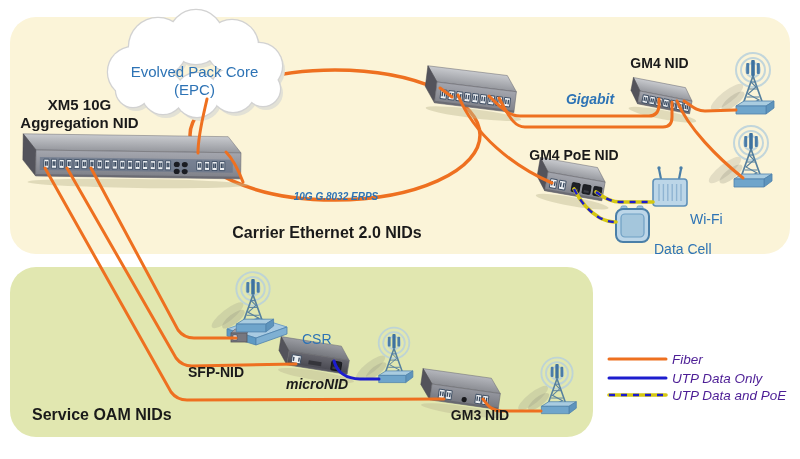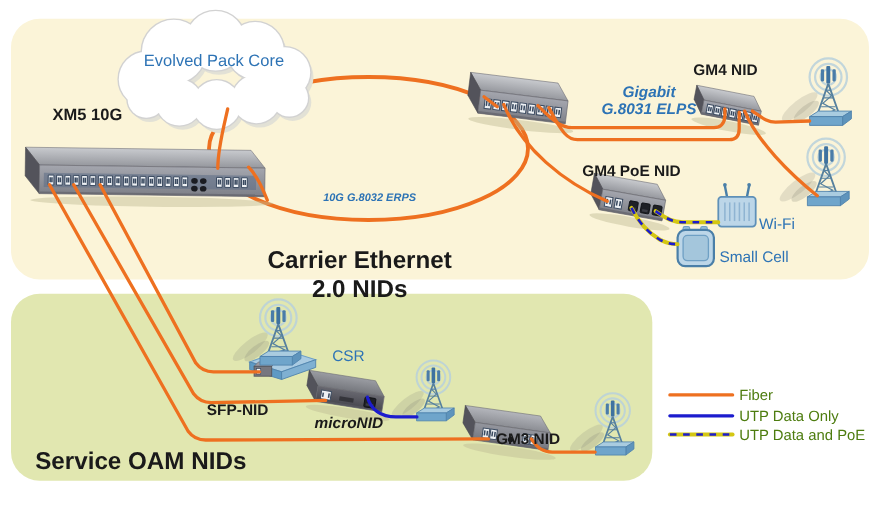--- a/index.html
+++ b/index.html
@@ -4,28 +4,28 @@
 <style>
   html,body{margin:0;padding:0;background:#ffffff;}
   .canvas{position:relative;width:800px;height:459px;overflow:hidden;
           font-family:"Liberation Sans",sans-serif;background:#fff;}
   .section{position:absolute;border-radius:26px;}
   .sec-carrier{left:10px;top:17px;width:780px;height:237px;background:#FBF4D8;}
   .sec-oam{left:10px;top:267px;width:583px;height:170px;background:#E1E7B0;}
   svg.diagram{position:absolute;left:0;top:0;pointer-events:none;}
   .lbl{position:absolute;white-space:nowrap;color:#1A1A1A;}
   .center{text-align:center;white-space:normal;}
-  .blue{color:#2D73B5;}
+  .blue{color:#2D73B5;margin-top:16px;}
   .bold{font-weight:bold;}
   .ital{font-style:italic;font-weight:600;}
   .f13{font-size:14px;line-height:1.1;}
   .f14{font-size:14px;line-height:1.12;}
   .f15{font-size:15px;line-height:1.18;}
-  .f17{font-size:22px;}
-  .legend-lbl{font-size:13.5px;color:#4d7c0f;}
+  .f17{font-size:16px;}
+  .legend-lbl{font-size:13.5px;color:#4c1d95;font-style:italic;}
 </style>
 </head>
 <body>
 
 <div class="canvas">
 
   <div class="section sec-carrier"></div>
   <div class="section sec-oam"></div>
 
   <svg class="diagram" id="diagram" width="800" height="459" viewBox="0 0 800 459">
@@ -411,50 +411,51 @@
         <path d="M574,189 C581,203 590,212 600,218 C606,221 610,222 616,222" fill="none" stroke="#1C1CCE" stroke-width="2.4" stroke-dasharray="6 6"></path>
         <path d="M609,359 L666,359" fill="none" stroke="#EE7020" stroke-width="3" stroke-linecap="round"></path>
         <path d="M609,378 L666,378" fill="none" stroke="#1C1CCE" stroke-width="3" stroke-linecap="round"></path>
         <path d="M609,395 L666,395" fill="none" stroke="#D4C713" stroke-width="3.6" stroke-linecap="round"></path>
         <path d="M609,395 L666,395" fill="none" stroke="#1C1CCE" stroke-width="2.4" stroke-dasharray="6 6"></path>
       </g>
   </svg>
 
   <div class="lbl blue f15 center" style="left:102px;top:47px;width:185px;">
     <div>Evolved Pack Core</div>
+    <div>(EPC)</div>
   </div>
 
   <div class="lbl bold f15 center" style="left:2px;top:96px;width:155px;">
     <div>XM5 10G</div>
+    <div>Aggregation NID</div>
   </div>
 
 
   <div class="lbl bold f14 center" style="left:612px;top:56px;width:95px;">GM4 NID</div>
 
   <div class="lbl blue ital f14 center" style="left:531px;top:76px;width:118px;">
     <div>Gigabit</div>
-    <div>G.8031 ELPS</div>
   </div>
 
   <div class="lbl bold f13 center" style="left:520px;top:148px;width:108px;">GM4 PoE NID</div>
 
   <div class="lbl blue ital center" style="left:262px;top:175px;width:148px;font-size:10px;">10G G.8032 ERPS</div>
 
   <div class="lbl bold f17 center" style="left:226px;top:224px;width:202px;">Carrier Ethernet 2.0 NIDs</div>
 
   <div class="lbl blue f13" style="left:690px;top:196px;">Wi-Fi</div>
 
-  <div class="lbl blue f13" style="left:654px;top:226px;">Small Cell</div>
+  <div class="lbl blue f13" style="left:654px;top:226px;">Data Cell</div>
 
   <div class="lbl blue f14" style="left:274px;top:316px;padding-left:28px;">CSR</div>
 
   <div class="lbl bold f13" style="left:188px;top:365px;">SFP-NID</div>
 
   <div class="lbl bold f13" style="left:286px;top:377px;font-style:italic;">microNID</div>
 
-  <div class="lbl bold f13 center" style="left:441px;top:392px;width:78px;text-align:center;">GM3 NID</div>
+  <div class="lbl bold f13 center" style="left:441px;top:408px;width:78px;text-align:center;">GM3 NID</div>
 
   <div class="lbl bold f17" style="left:32px;top:406px;">Service OAM NIDs</div>
 
   <div class="lbl legend-lbl" style="left:672px;top:352px;">Fiber</div>
   <div class="lbl legend-lbl" style="left:672px;top:371px;">UTP Data Only</div>
   <div class="lbl legend-lbl" style="left:672px;top:388px;">UTP Data and PoE</div>
 </div>
 
 </body></html>

